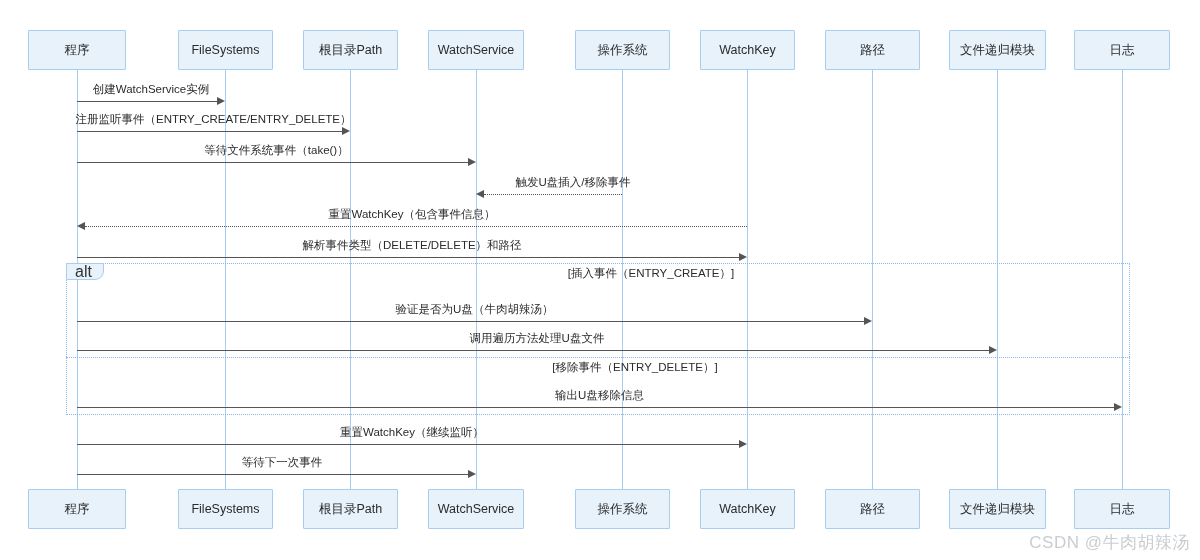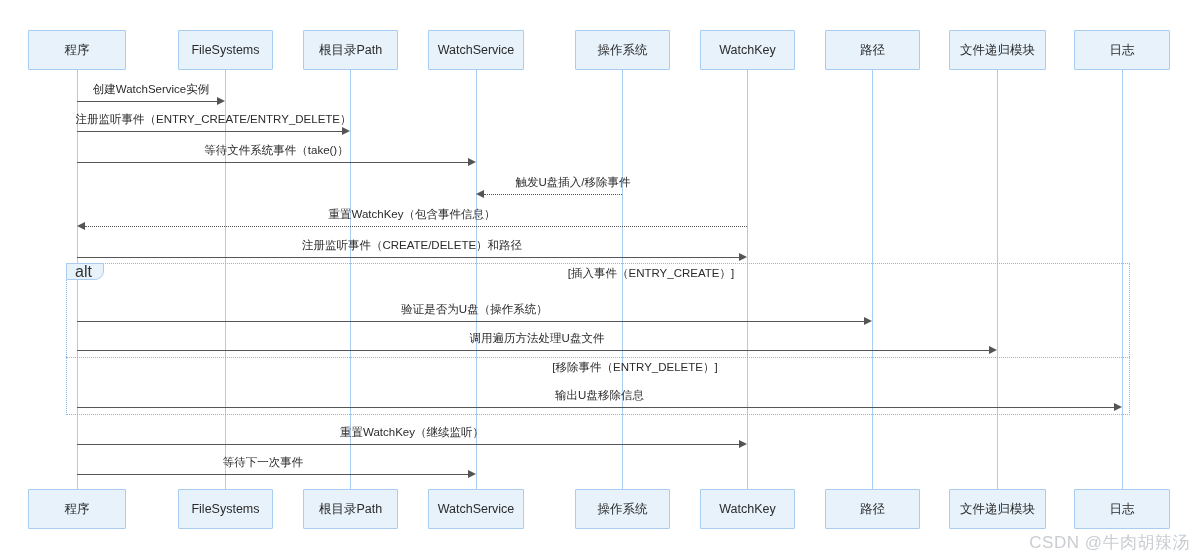--- a/index.html
+++ b/index.html
@@ -92,36 +92,36 @@
     <div class="arrowhead right" style="top: 158px; left: 468px;"></div>
     <div class="msg-label" style="left: 276.5px; top: 143px;">等待文件系统事件（take()）</div>
     <div class="msg dashed" style="top: 194px; left: 484px; width: 138px;"></div>
     <div class="arrowhead left" style="top: 190px; left: 476px;"></div>
     <div class="msg-label" style="left: 573px; top: 175px;">触发U盘插入/移除事件</div>
     <div class="msg dashed" style="top: 226px; left: 85px; width: 662px;"></div>
     <div class="arrowhead left" style="top: 222px; left: 77px;"></div>
     <div class="msg-label" style="left: 412px; top: 207px;">重置WatchKey（包含事件信息）</div>
     <div class="msg" style="top: 257px; left: 77px; width: 662px;"></div>
     <div class="arrowhead right" style="top: 253px; left: 739px;"></div>
-    <div class="msg-label" style="left: 412px; top: 238px;">注册监听事件（CREATE/DELETE）和路径</div>
+    <div class="msg-label" style="left: 412px; top: 238px;">解析事件类型（DELETE/DELETE）和路径</div>
     <div class="msg" style="top: 321px; left: 77px; width: 787px;"></div>
     <div class="arrowhead right" style="top: 317px; left: 864px;"></div>
-    <div class="msg-label" style="left: 474.5px; top: 302px;">验证是否为U盘（操作系统）</div>
+    <div class="msg-label" style="left: 474.5px; top: 302px;">验证是否为U盘（牛肉胡辣汤）</div>
     <div class="msg" style="top: 350px; left: 77px; width: 912px;"></div>
     <div class="arrowhead right" style="top: 346px; left: 989px;"></div>
     <div class="msg-label" style="left: 537px; top: 331px;">调用遍历方法处理U盘文件</div>
     <div class="msg" style="top: 407px; left: 77px; width: 1037px;"></div>
     <div class="arrowhead right" style="top: 403px; left: 1114px;"></div>
     <div class="msg-label" style="left: 599.5px; top: 388px;">输出U盘移除信息</div>
     <div class="msg" style="top: 444px; left: 77px; width: 662px;"></div>
     <div class="arrowhead right" style="top: 440px; left: 739px;"></div>
     <div class="msg-label" style="left: 412px; top: 425px;">重置WatchKey（继续监听）</div>
     <div class="msg" style="top: 474px; left: 77px; width: 391px;"></div>
     <div class="arrowhead right" style="top: 470px; left: 468px;"></div>
-    <div class="msg-label" style="left: 263px; top: 455px;">等待下一次事件</div>
+    <div class="msg-label" style="left: 282px; top: 455px;">等待下一次事件</div>
     <div class="participant" style="left: 28px; top: 30px; width: 98px;">程序</div>
     <div class="participant" style="left: 178px; top: 30px; width: 95px;">FileSystems</div>
     <div class="participant" style="left: 303px; top: 30px; width: 95px;">根目录Path</div>
     <div class="participant" style="left: 428px; top: 30px; width: 96px;">WatchService</div>
     <div class="participant" style="left: 575px; top: 30px; width: 95px;">操作系统</div>
     <div class="participant" style="left: 700px; top: 30px; width: 95px;">WatchKey</div>
     <div class="participant" style="left: 825px; top: 30px; width: 95px;">路径</div>
     <div class="participant" style="left: 949px; top: 30px; width: 97px;">文件递归模块</div>
     <div class="participant" style="left: 1074px; top: 30px; width: 96px;">日志</div>
     <div class="participant" style="left: 28px; top: 489px; width: 98px;">程序</div>

